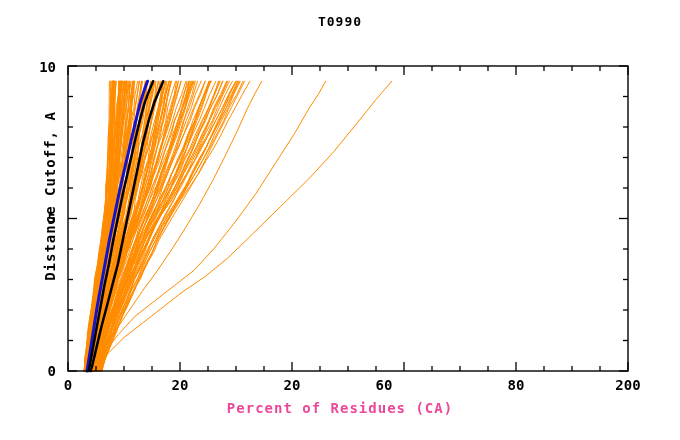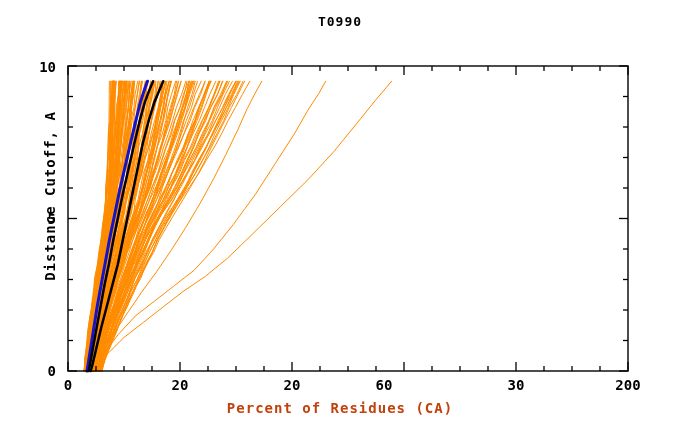--- a/index.html
+++ b/index.html
@@ -15,21 +15,21 @@
     position:absolute;left:0;top:14px;width:680px;
     text-align:center;
     font-family:"DejaVu Sans Mono","Liberation Mono",monospace;
     font-size:13px;font-weight:bold;color:#000;
     letter-spacing:1px;
   }
   .xlab{
     position:absolute;left:0;top:400px;width:680px;
     text-align:center;
     font-family:"DejaVu Sans Mono","Liberation Mono",monospace;
-    font-size:14px;font-weight:bold;color:#c2410c;
+    font-size:14px;font-weight:bold;color:#ec4899;
     letter-spacing:1px;
   }
   .ylab{
     position:absolute;
     left:-80px;top:188px;width:260px;
     text-align:center;
     transform:rotate(-90deg);
     transform-origin:50% 50%;
     font-family:"DejaVu Sans Mono","Liberation Mono",monospace;
     font-size:14px;font-weight:bold;color:#000;
@@ -281,21 +281,21 @@
       </g>
     </svg>
 
   <div class="xlab">Percent of Residues (CA)</div>
   <div class="ylab">Distance Cutoff, A</div>
 
   <div class="tklbl xtk" style="left:68px">0</div>
   <div class="tklbl xtk" style="left:180px">20</div>
   <div class="tklbl xtk" style="left:292px">20</div>
   <div class="tklbl xtk" style="left:384px">60</div>
-  <div class="tklbl xtk" style="left:516px">30</div>
+  <div class="tklbl xtk" style="left:516px">80</div>
   <div class="tklbl xtk" style="left:628px">200</div>
 
   <div id="ywrap">
     <div class="tklbl ytk" style="top:371px">0</div>
     <div class="tklbl ytk" style="top:219px">5</div>
     <div class="tklbl ytk" style="top:67px">10</div>
   </div>
 
 </div>
 

